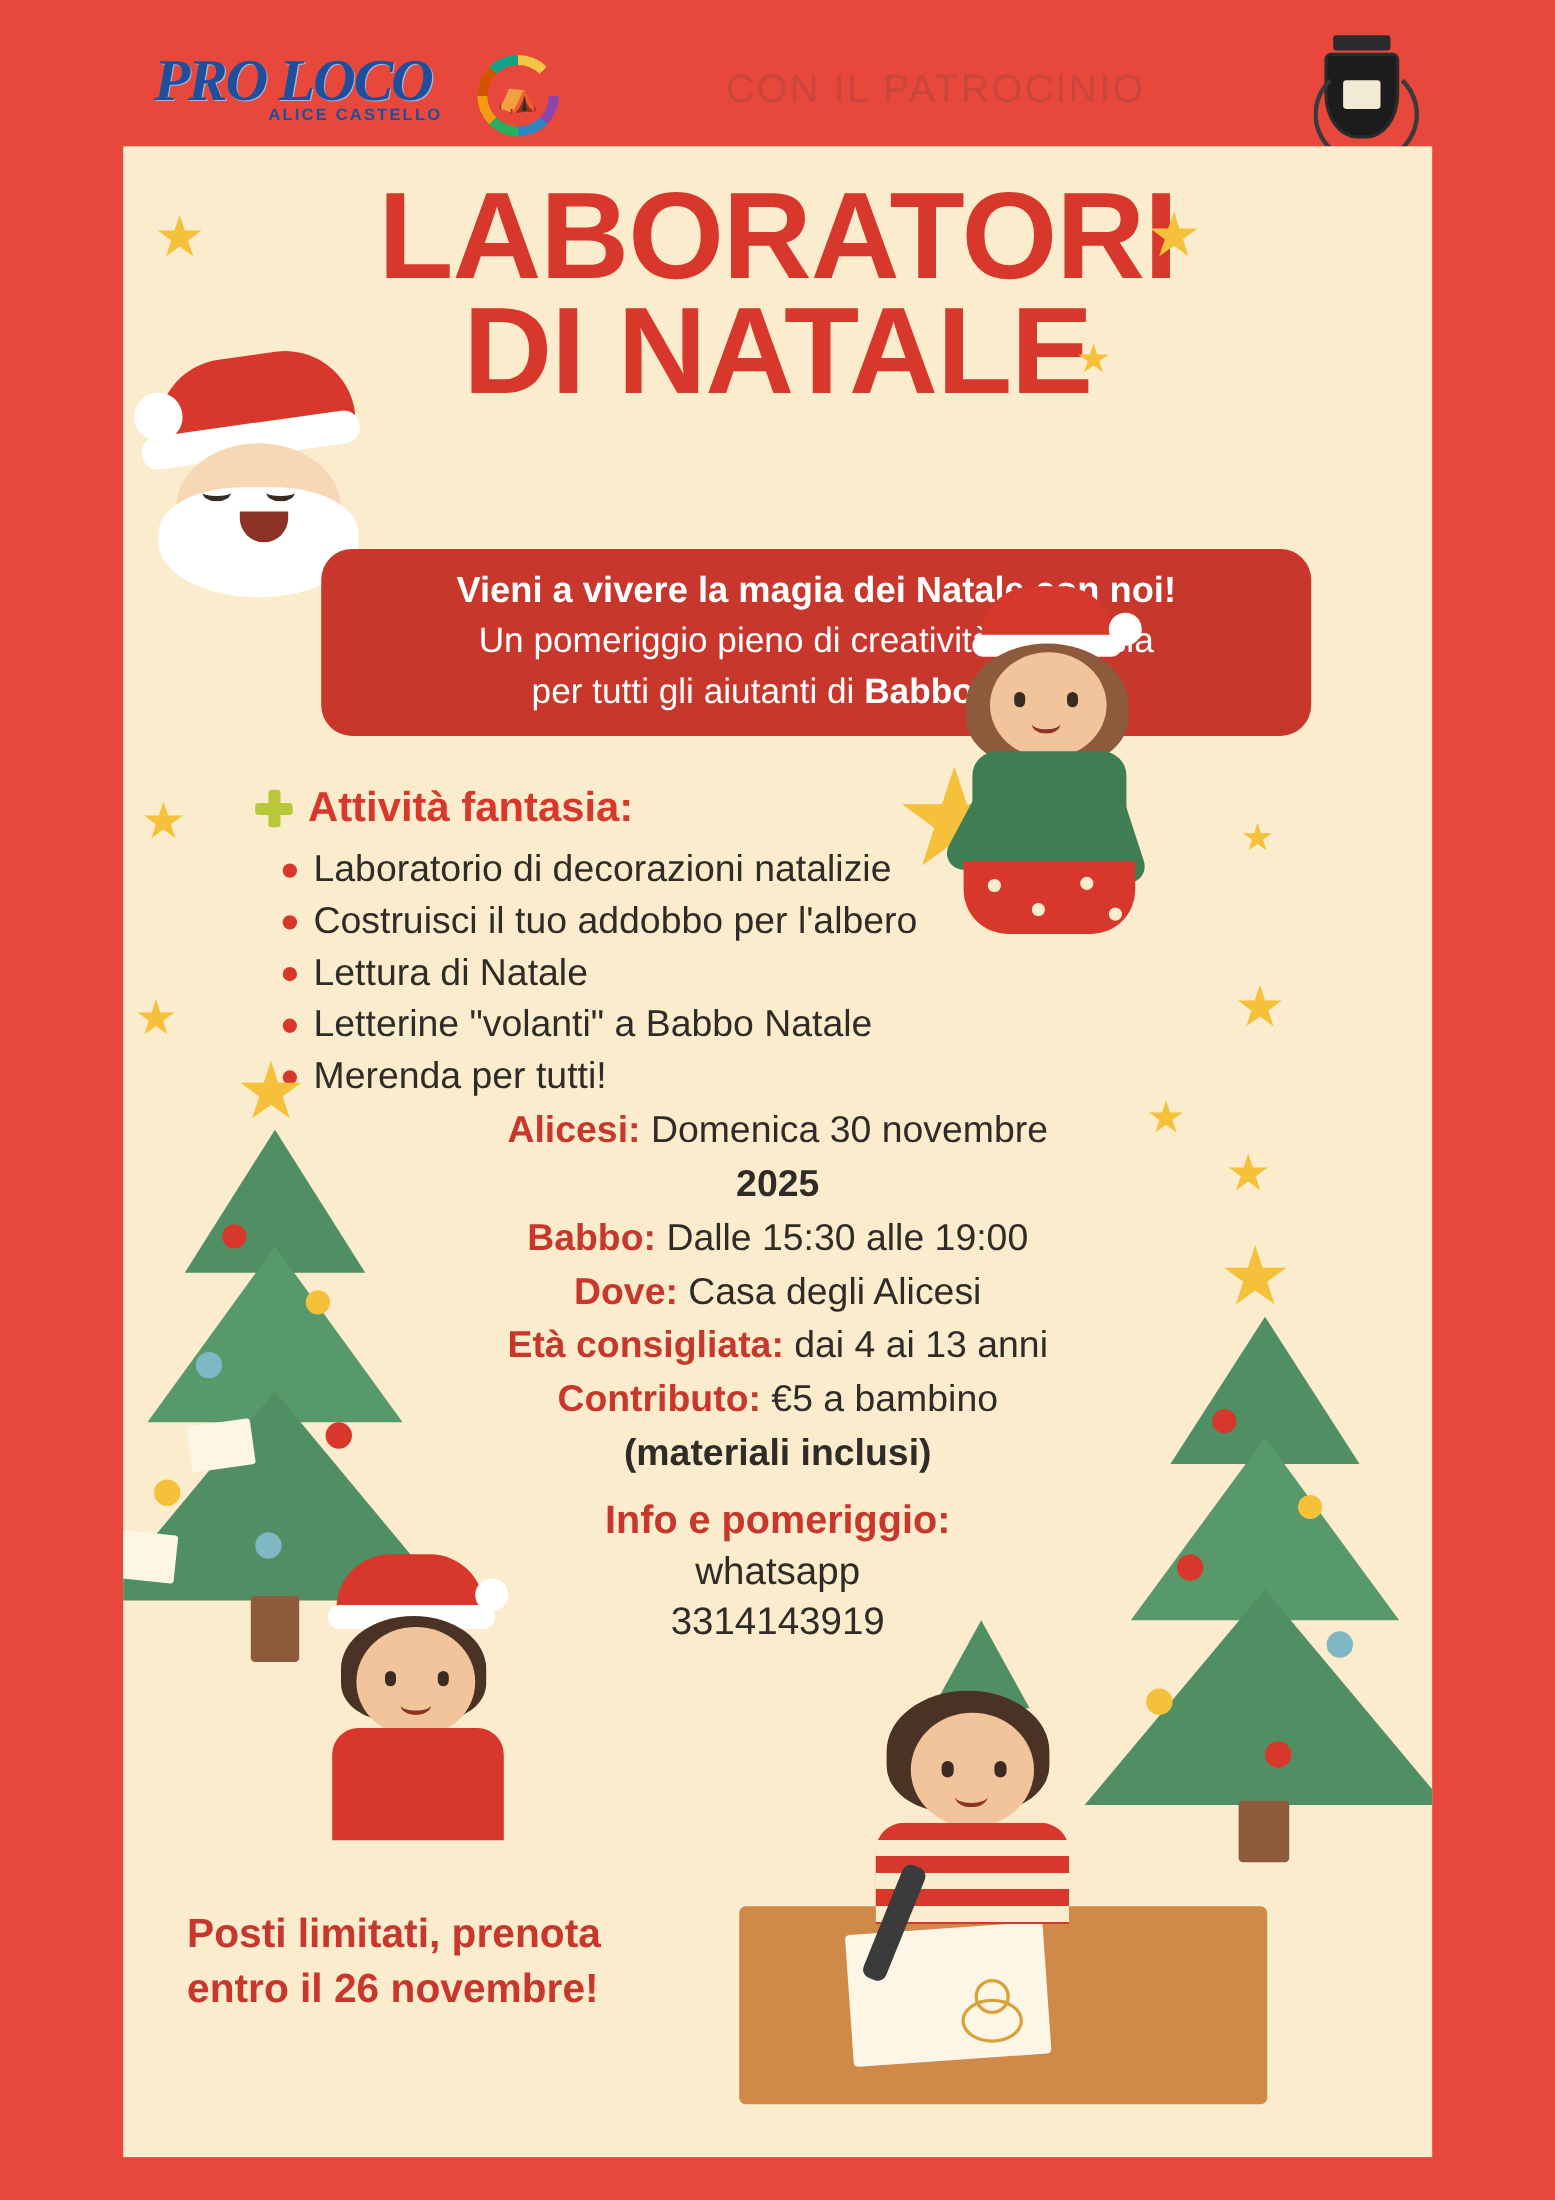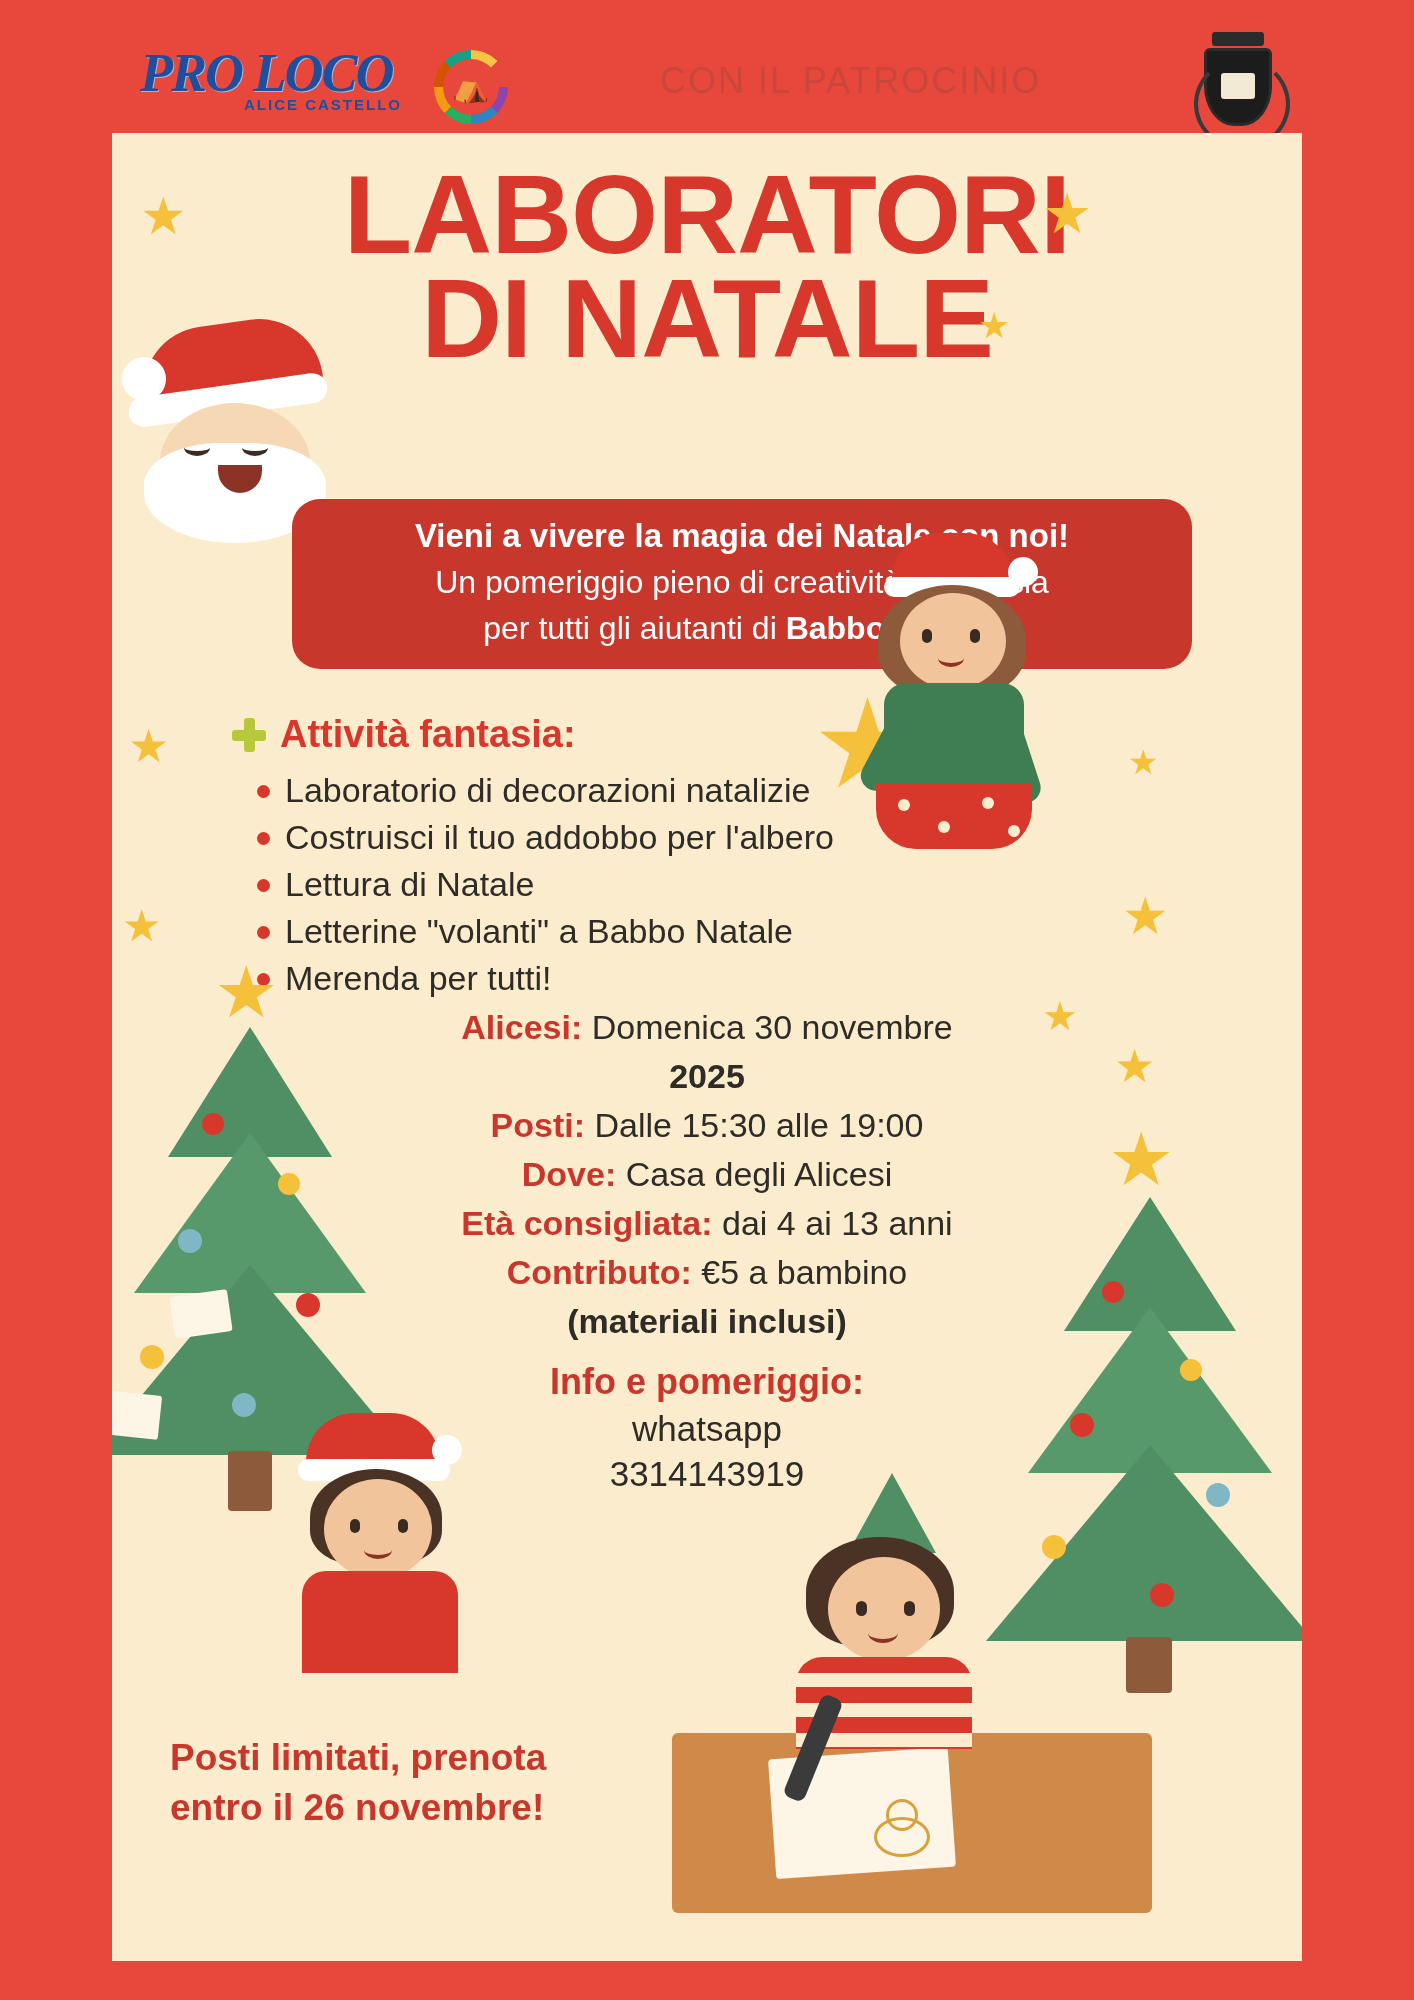--- a/index.html
+++ b/index.html
@@ -461,21 +461,21 @@
 
   <div class="details">
     <div class="det-row">
       <span class="k">Alicesi:</span>
       <span>Domenica 30 novembre</span>
     </div>
     <div class="det-center">
       <span>2025</span>
     </div>
     <div class="det-row">
-      <span class="k">Posti:</span>
+      <span class="k">Babbo:</span>
       <span>Dalle 15:30 alle 19:00</span>
     </div>
     <div class="det-row">
       <span class="k">Dove:</span>
       <span>Casa degli Alicesi</span>
     </div>
     <div class="det-row">
       <span class="k">Età consigliata:</span>
       <span>dai 4 ai 13 anni</span>
     </div>

